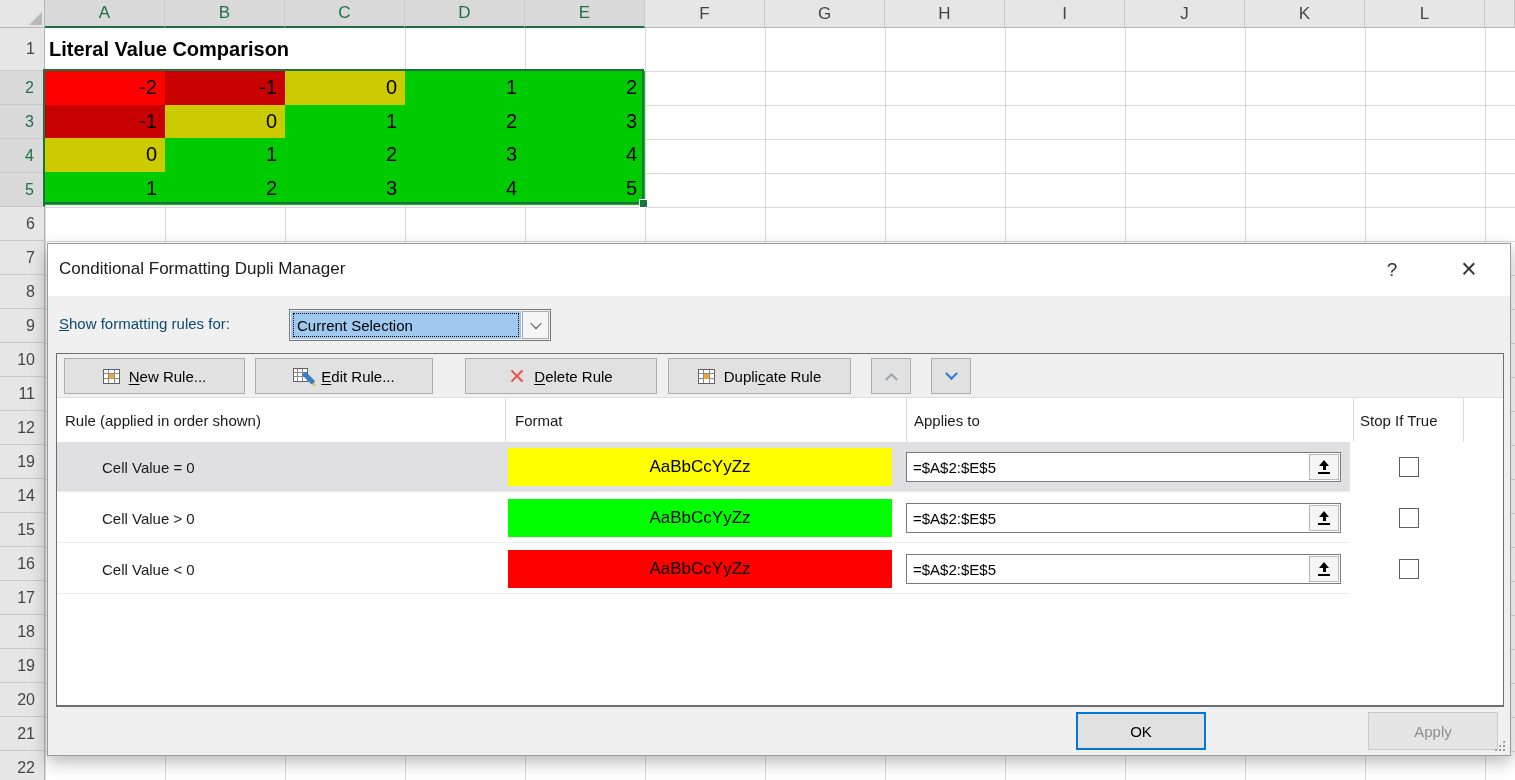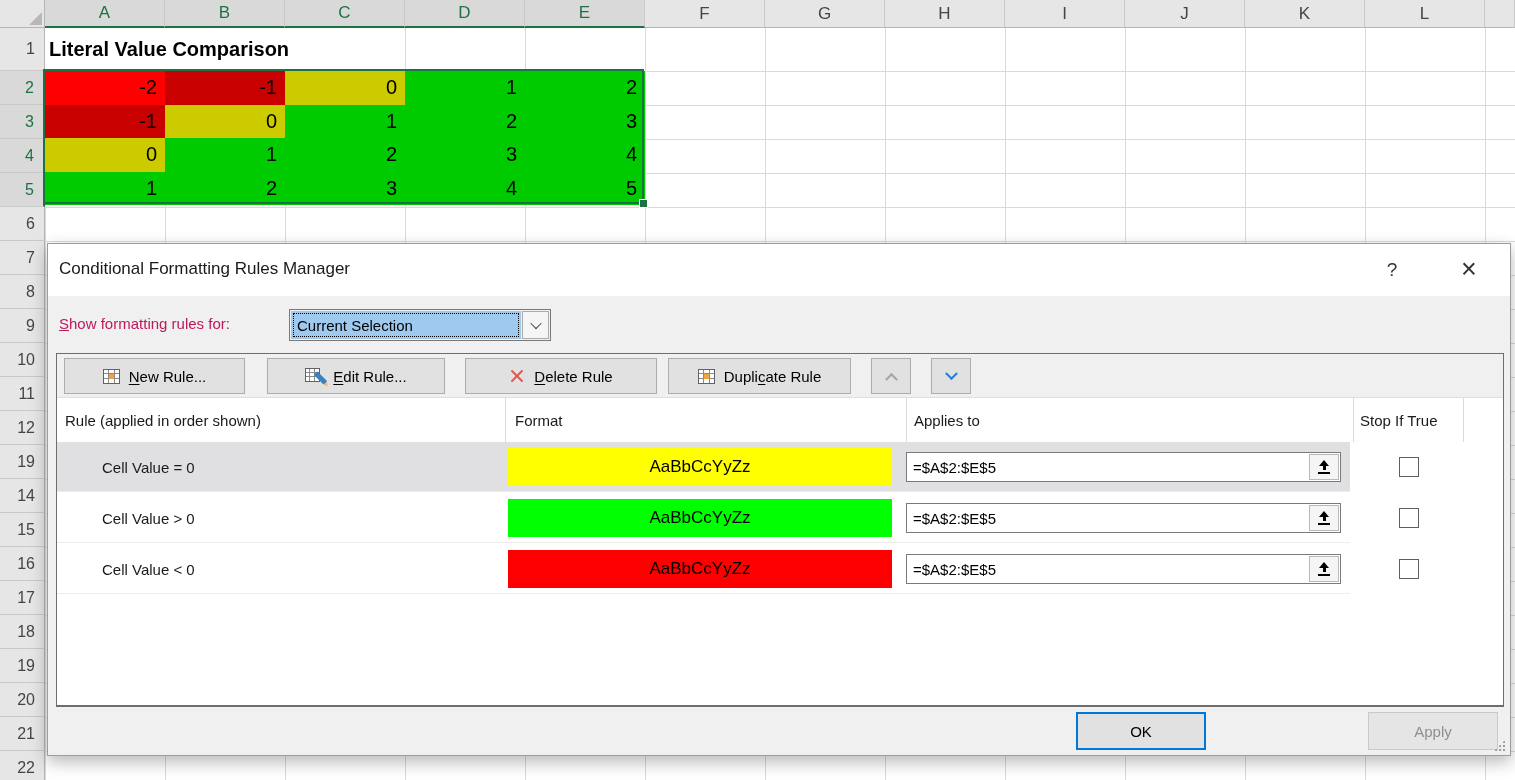--- a/index.html
+++ b/index.html
@@ -42,21 +42,21 @@
 
   
   .dialog { position:absolute; left:47px; top:243px; width:1464px; height:513px;
     background:#F0F0F0; border:1px solid #9B9B9B; box-shadow:0 6px 16px rgba(0,0,0,.28); }
   .titlebar { position:absolute; left:0; top:0; right:0; height:52px; background:#fff; }
   .titlebar .tt { position:absolute; left:11px; top:15px; font-size:17px; color:#1A1A1A; }
   .helpbtn { position:absolute; left:1331px; top:12px; width:26px; height:28px;
     font-size:19px; color:#333; display:flex; align-items:center; justify-content:center; }
   .closebtn { position:absolute; left:1404px; top:8px; width:34px; height:34px;
     font-size:27px; font-weight:300; color:#333; display:flex; align-items:center; justify-content:center; }
-  .showlabel { position:absolute; left:11px; top:71px; font-size:15px; color:#be185d; }
+  .showlabel { position:absolute; left:11px; top:71px; font-size:15px; color:#0c4a6e; }
   .combo { position:absolute; left:241px; top:65px; width:262px; height:32px;
     background:#F0F0F0; border:1px solid #7A7A7A; display:flex; }
   .combo-text { flex:1; margin:1px; background:#9FC9EF; display:flex; align-items:center;
     padding-left:6px; font-size:15px; color:#000; outline:1px dotted #000; outline-offset:-3px; }
   .combo-drop { width:27px; margin:1px 1px 1px 0; background:#F5F5F5;
     border:1px solid #ACACAC; display:flex; align-items:center; justify-content:center; }
   .chev { width:8px; height:8px; border-right:1.5px solid #444; border-bottom:1.5px solid #444;
     transform:rotate(45deg) translate(-1px,-1px); }
   .panel { position:absolute; left:8px; top:109px; width:1448px; height:354px;
     border:1px solid #6E6E6E; border-bottom-width:2px; background:#fff; }
@@ -199,41 +199,41 @@
       <div class="cell" style="background-color: rgb(0, 203, 0);">4</div>
       <div class="cell" style="background-color: rgb(0, 203, 0);">5</div>
     </div>
   <div class="selbox">
     <div class="handle"></div>
   </div>
 </div>
 
 <div class="dialog">
   <div class="titlebar">
-    <span class="tt">Conditional Formatting Rules Manager</span>
+    <span class="tt">Conditional Formatting Dupli Manager</span>
     <span class="helpbtn">?</span>
     <span class="closebtn">×</span>
   </div>
 
   <span class="showlabel"><span></span><u>S</u><span>how formatting rules for:</span></span>
 
   <div class="combo">
     <div class="combo-text">Current Selection</div>
     <div class="combo-drop">
       <span class="chev"></span>
     </div>
   </div>
 
   <div class="panel">
     <div class="toolbar">
       <button class="tbtn" style="left:7px;width:181px;">
         <span class="tblico"></span>
         <span><span></span><u>N</u><span>ew Rule...</span></span>
       </button>
-      <button class="tbtn" style="left:210px;width:178px;">
+      <button class="tbtn" style="left:198px;width:178px;">
         <span class="editico">
             <span class="grid"></span>
             <span class="pencil"></span>
           </span>
         <span><span></span><u>E</u><span>dit Rule...</span></span>
       </button>
       <button class="tbtn" style="left:408px;width:192px;">
         <span class="xico"></span>
         <span><span></span><u>D</u><span>elete Rule</span></span>
       </button>

